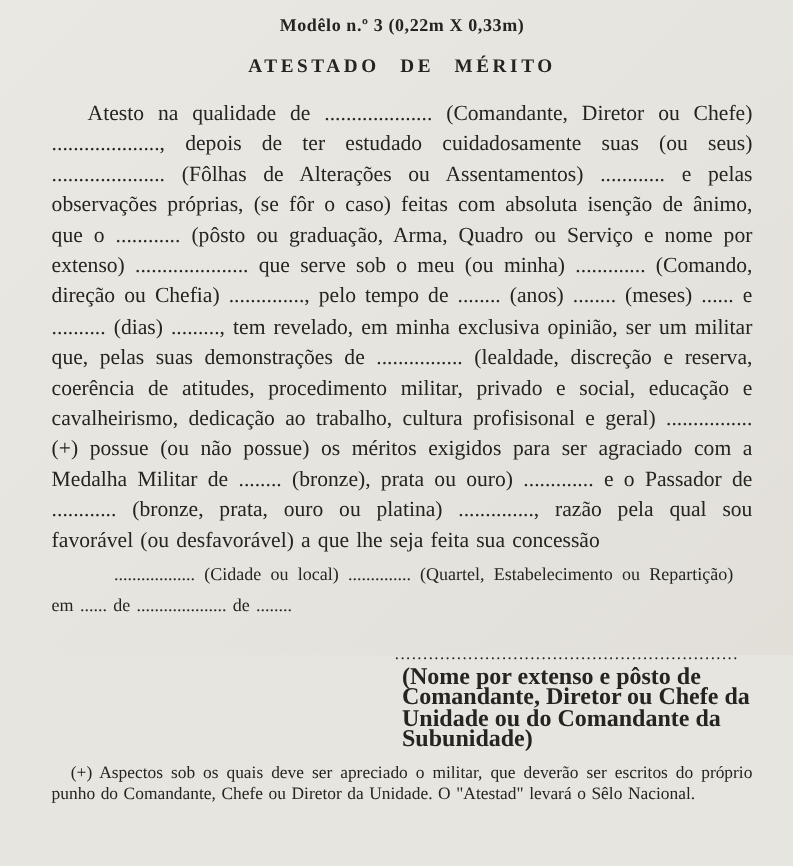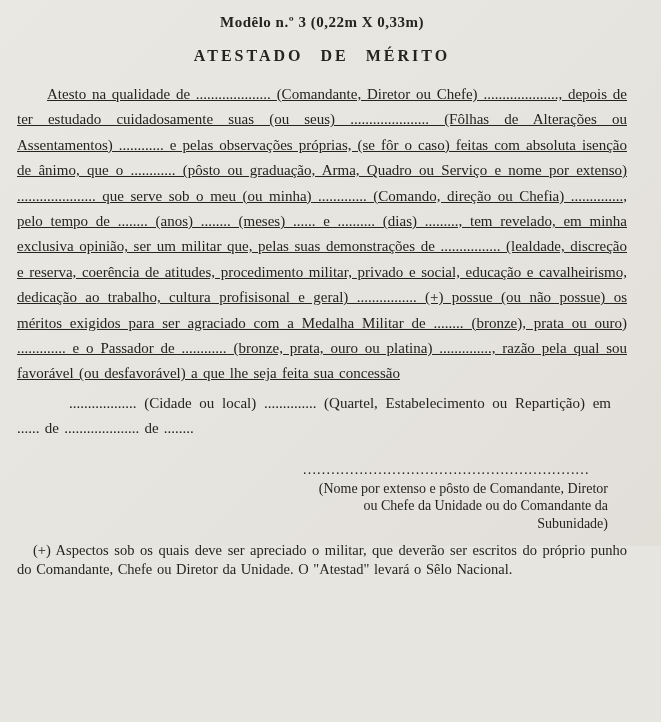--- a/index.html
+++ b/index.html
@@ -11,21 +11,21 @@
     height: 722px;
     background: #e7e5df;
     font-family: "Liberation Serif", "DejaVu Serif", serif;
     color: #262420;
     overflow: hidden;
   }
   .page {
     box-sizing: border-box;
     width: 661px;
     height: 546px;
-    padding: 8px 34px 0 17px;
+    padding: 8px 34px 0 43px;
     background: linear-gradient(135deg, #eae8e2 0%, #e6e4de 55%, #e1dfd8 100%);
   }
   .model-line {
     text-align: center;
     font-weight: bold;
     font-size: 15px;
     line-height: 20px;
     letter-spacing: 0.5px;
     padding-top: 4px;
   }
@@ -35,24 +35,23 @@
     font-size: 16px;
     line-height: 22px;
     letter-spacing: 3px;
     word-spacing: 10px;
     margin-top: 13px;
   }
   .body-par {
     margin: 15px 0 0 0;
     text-align: justify;
     text-indent: 30px;
-    font-size: 15px;
+    font-size: 18px;
     line-height: 25.4px;
     word-spacing: 1.5px;
-    text-decoration: underline;
   }
   .place-date {
     margin: 4px 16px 0 0;
     text-align: justify;
     text-indent: 52px;
     font-size: 15px;
     line-height: 25.4px;
     word-spacing: 1.5px;
   }
   .signature {
@@ -62,23 +61,24 @@
   .sig-dots {
     font-size: 14px;
     line-height: 16px;
     letter-spacing: 1.2px;
     white-space: nowrap;
     overflow: hidden;
   }
   .sig-caption {
     margin-top: 2px;
     padding-left: 6px;
-    font-size: 14px;
+    font-size: 20px;
     line-height: 17.5px;
-    text-align: right;
+    text-align: left;
+    font-weight: bold;
   }
   .footnote {
     margin: 9px 0 0 0;
     text-align: justify;
     text-indent: 16px;
     font-size: 14.5px;
     line-height: 18.5px;
     word-spacing: 1px;
   }
 </style>

